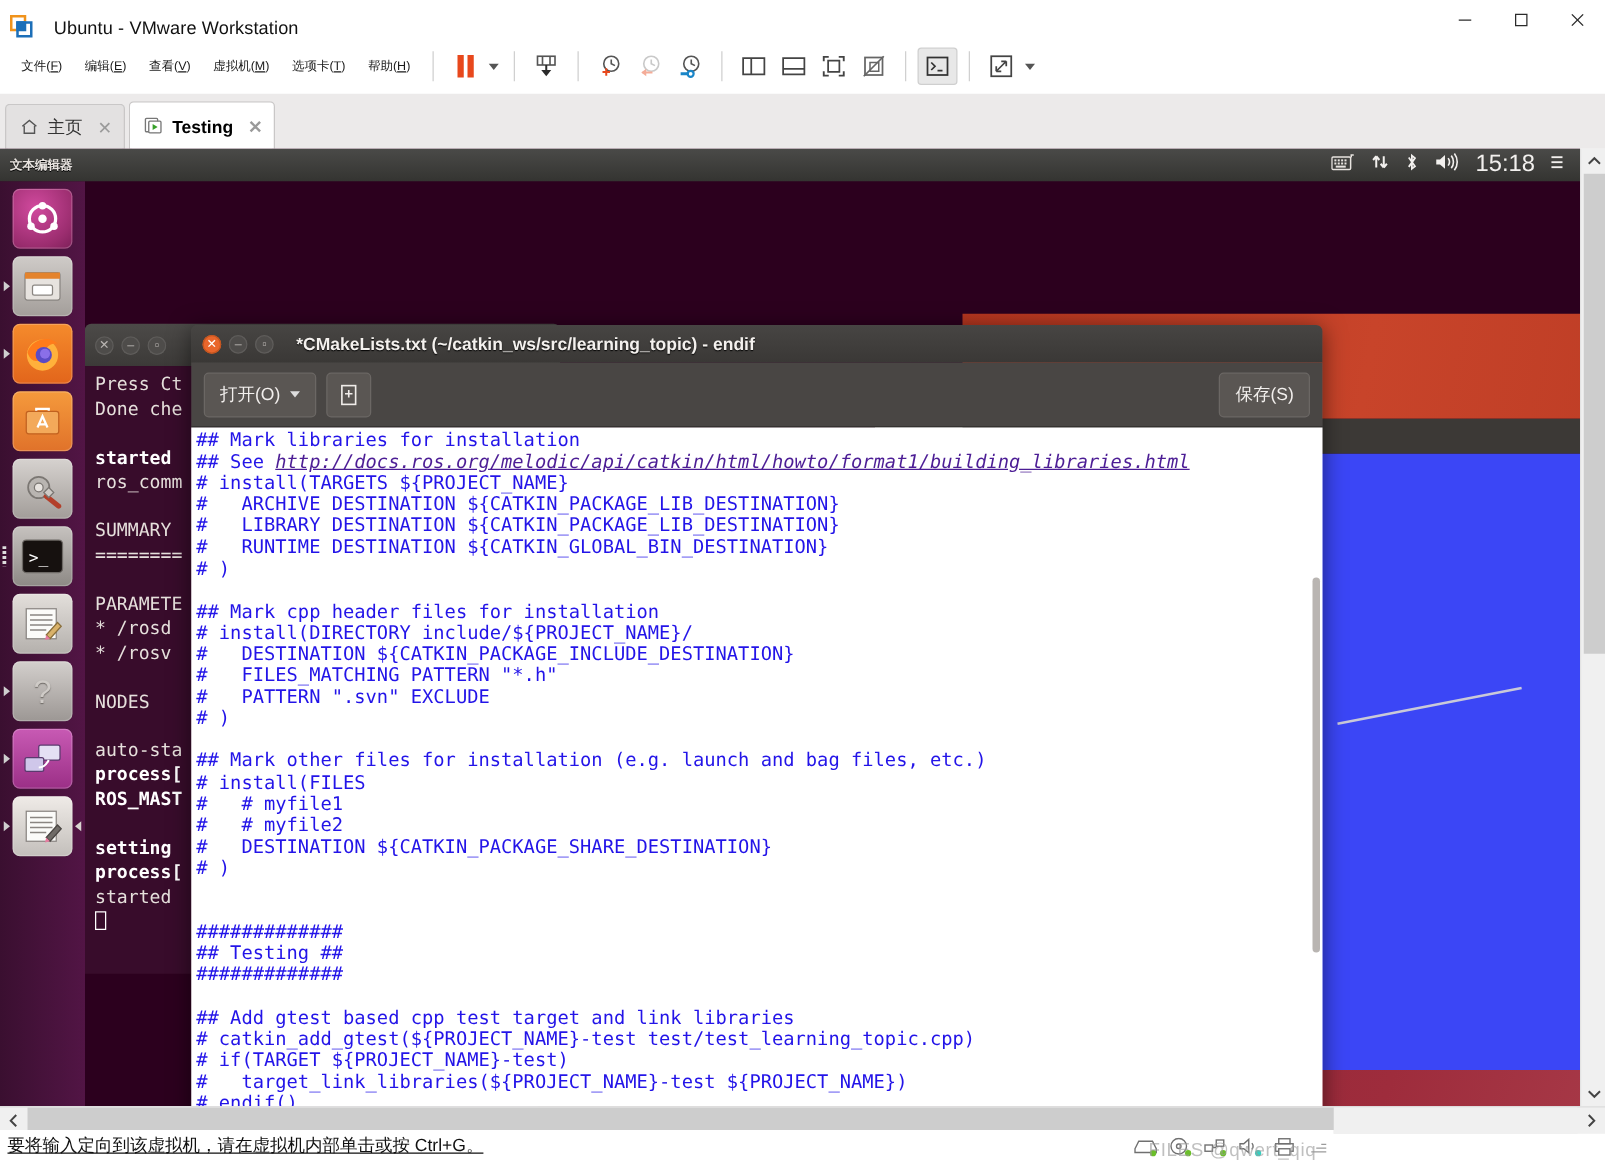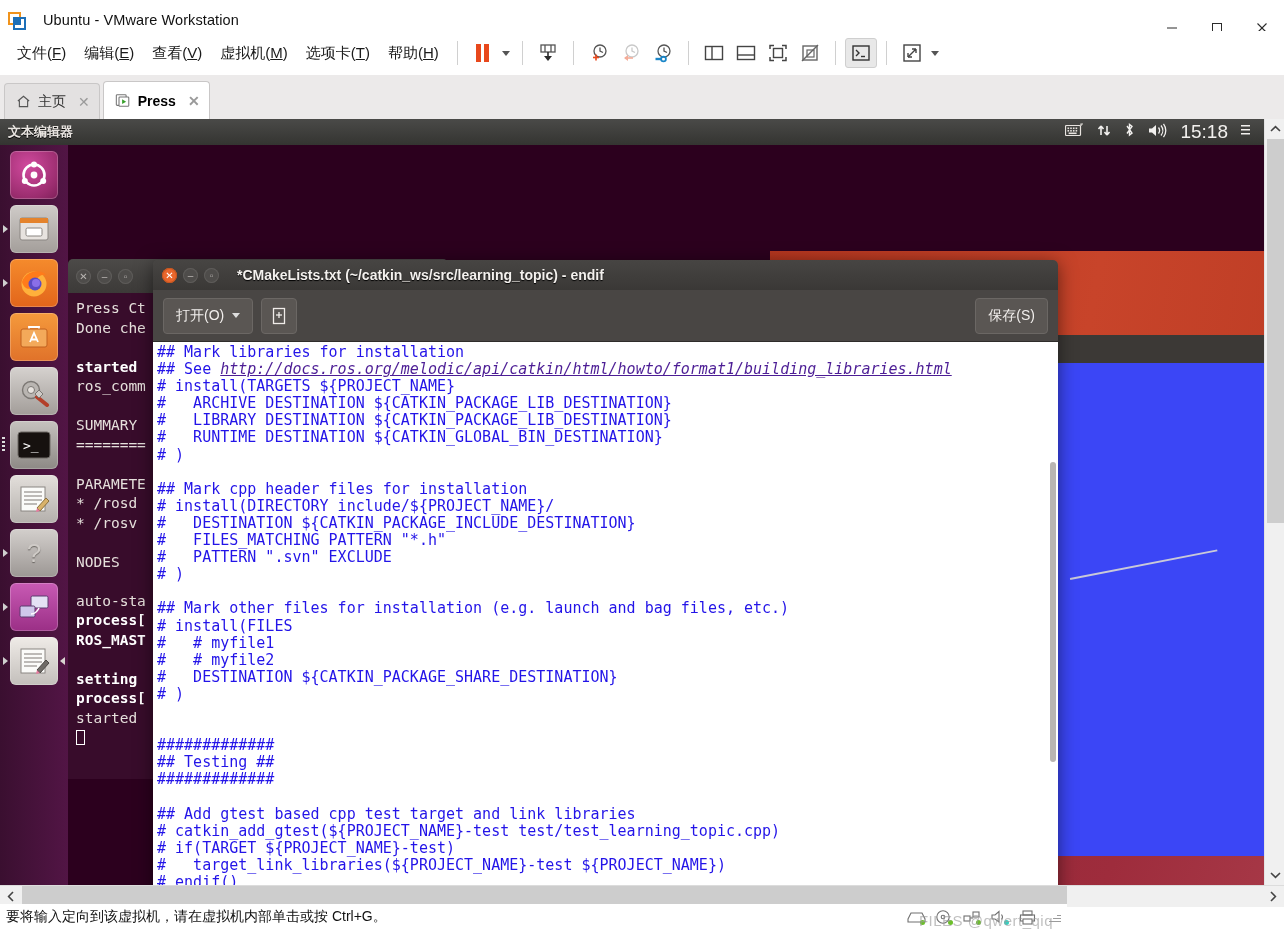--- a/index.html
+++ b/index.html
@@ -6,40 +6,40 @@
   html, body {
     width: 1284px; height: 933px;
     font-family: "Liberation Sans", sans-serif;
     background: #ffffff;
     overflow: hidden;
   }
   #app { position: relative; width: 1284px; height: 933px; background: #ffffff; }
 
   
   .vm-titlebar {
-    position: absolute; left:0; top:12px; width:1284px; height:31px;
-    background:#ffffff; display:flex; align-items:flex-start;
+    position: absolute; left:0; top:0; width:1284px; height:31px;
+    background:#ffffff; display:flex; align-items:flex-end;
     border-bottom: 0px;
   }
   .vm-logo { width:19px; height:19px; margin-left:8px; position:relative; }
   .vm-logo .sq1 { position:absolute; left:0; top:0; width:13px; height:13px; border:2.5px solid #f0931c; background:#fff;}
   .vm-logo .sq2 { position:absolute; left:5px; top:5px; width:13px; height:13px; border:2.5px solid #1c6fb8; background:#fff;}
   .vm-logo .sq3 { position:absolute; left:5px; top:5px; width:8px; height:8px; background:#1c6fb8;}
   .vm-title { margin-left:16px; font-size:14.5px; color:#111; letter-spacing:.1px;}
   .win-buttons { margin-left:auto; display:flex; height:31px; }
   .win-btn { width:45px; height:31px; display:flex; align-items:center; justify-content:center;
     font-size:14px; color:#2b2b2b; }
   .win-btn svg { display:block; }
 
   
   .vm-menubar {
     position:absolute; left:0; top:31px; width:1284px; height:44px;
     background:#ffffff; display:flex; align-items:center; padding-left:8px;
   }
-  .menu-item { font-size:15px; color:#1a1a1a; padding:4px 9px; white-space:nowrap; }
+  .menu-item { font-size:10px; color:#1a1a1a; padding:4px 9px; white-space:nowrap; }
   .menu-item u { text-decoration: underline; }
   .tb-sep { width:1px; height:24px; background:#d0d0d0; margin:0 9px; }
   .tb-btn { width:32px; height:30px; display:flex; align-items:center; justify-content:center; }
   .tb-btn.active { background:#e8e8e8; border:1px solid #cfcfcf; border-radius:3px; }
   .tb-caret { width:14px; height:30px; display:flex; align-items:center; justify-content:center;}
   .tb-caret i { display:block; width:0;height:0;border-left:4.5px solid transparent;border-right:4.5px solid transparent;border-top:5px solid #555; }
   .pause-ico { display:flex; gap:3px; }
   .pause-ico b { display:block; width:5px;height:18px;background:#e8481c; }
 
   
@@ -57,21 +57,21 @@
   .vm-tab .tabclose { color:#9a9a9a; font-size:14px; margin-left:5px; }
 
   
   .vm-screen {
     position:absolute; left:0; top:119px; width:1264px; height:766px;
     background:#2c001e; overflow:hidden;
   }
   
   .u-panel { position:absolute; left:0; top:0; width:1264px; height:26px;
     background:linear-gradient(#4a4a48,#343431); display:flex; align-items:center; }
-  .u-panel-title { color:#e8e4e0; font-size:13px; margin-left:8px; font-weight:bold;
+  .u-panel-title { color:#e8e4e0; font-size:10px; margin-left:8px; font-weight:bold;
     text-shadow:0 1px 0 #000;}
   .u-indicators { margin-left:auto; display:flex; align-items:center; gap:13px; padding-right:10px; color:#f2f0ee;}
   .u-clock { font-size:19px; color:#f2f0ee; }
 
   
   .u-launcher { position:absolute; left:0; top:26px; width:68px; height:740px;
     background:linear-gradient(to right,#3b1031f0,#58184bdd); }
   .launch-ico {
     width:48px; height:48px; margin:6px auto 0; border-radius:6px;
     display:flex; align-items:center; justify-content:center;
@@ -141,21 +141,21 @@
 
   
   .hsb { position:absolute; left:0; top:885px; width:1284px; height:22px; background:#f0f0f0;
      display:flex; align-items:center; border-top:1px solid #dcdcdc;}
   .hsb .arrow { width:22px; height:21px; display:flex;align-items:center;justify-content:center; color:#444;}
   .hsb .track { flex:1; height:21px; background:#f0f0f0; position:relative;}
   .hsb .thumb { position:absolute; left:0; top:0; width:1045px; height:21px; background:#cdcdcd;}
 
   
   .vm-status { position:absolute; left:0; top:904px; width:1067px; height:26px;
-    background:#ffffff; display:flex; align-items:center; font-size:14px; color:#111; }
+    background:#ffffff; display:flex; align-items:center; font-size:14px; color:#111;text-decoration:underline; }
   .vm-status .txt { margin-left:6px; }
   .vm-status .icons { margin-left:auto; display:flex; align-items:center; gap:9px; padding-right:6px; position:relative;}
   .sico { position:relative; width:19px; height:15px; }
   .sico .gdot { position:absolute; right:1px; bottom:0; width:5px;height:5px;border-radius:50%; background:#6bbf2a;}
   .watermark { position:absolute; right:14px; bottom:1px; font-size:15px; color:#9a9a9a;
      opacity:.62; letter-spacing:.5px; white-space:nowrap; pointer-events:none; }
   .resize-grip { width:14px;height:14px; position:relative; }
   .resize-grip i{position:absolute;right:0;height:1px;background:#9b9b9b;}
 </style>
 </head>
@@ -308,21 +308,21 @@
       </svg>
       <span>主页</span>
       <span class="tabclose">✕</span>
     </div>
     <div class="vm-tab active">
       <svg width="16" height="15" viewBox="0 0 18 16">
         <rect x="1.5" y="1.5" width="11" height="12" rx="1" fill="none" stroke="#777" stroke-width="1.2"></rect>
         <rect x="4.5" y="4" width="11" height="10.5" rx="1" fill="#fff" stroke="#777" stroke-width="1.2"></rect>
         <path d="M8 6.5 L12.5 9.3 L8 12 Z" fill="#37a02a"></path>
       </svg>
-      <span>Press</span>
+      <span>Testing</span>
       <span class="tabclose">✕</span>
     </div>
   </div>
 
   <div class="vm-screen">
 
     <div class="bg-white-left"></div>
     <div class="bg-red"></div>
     <div class="bg-dark"></div>
     <div class="bg-blue">

